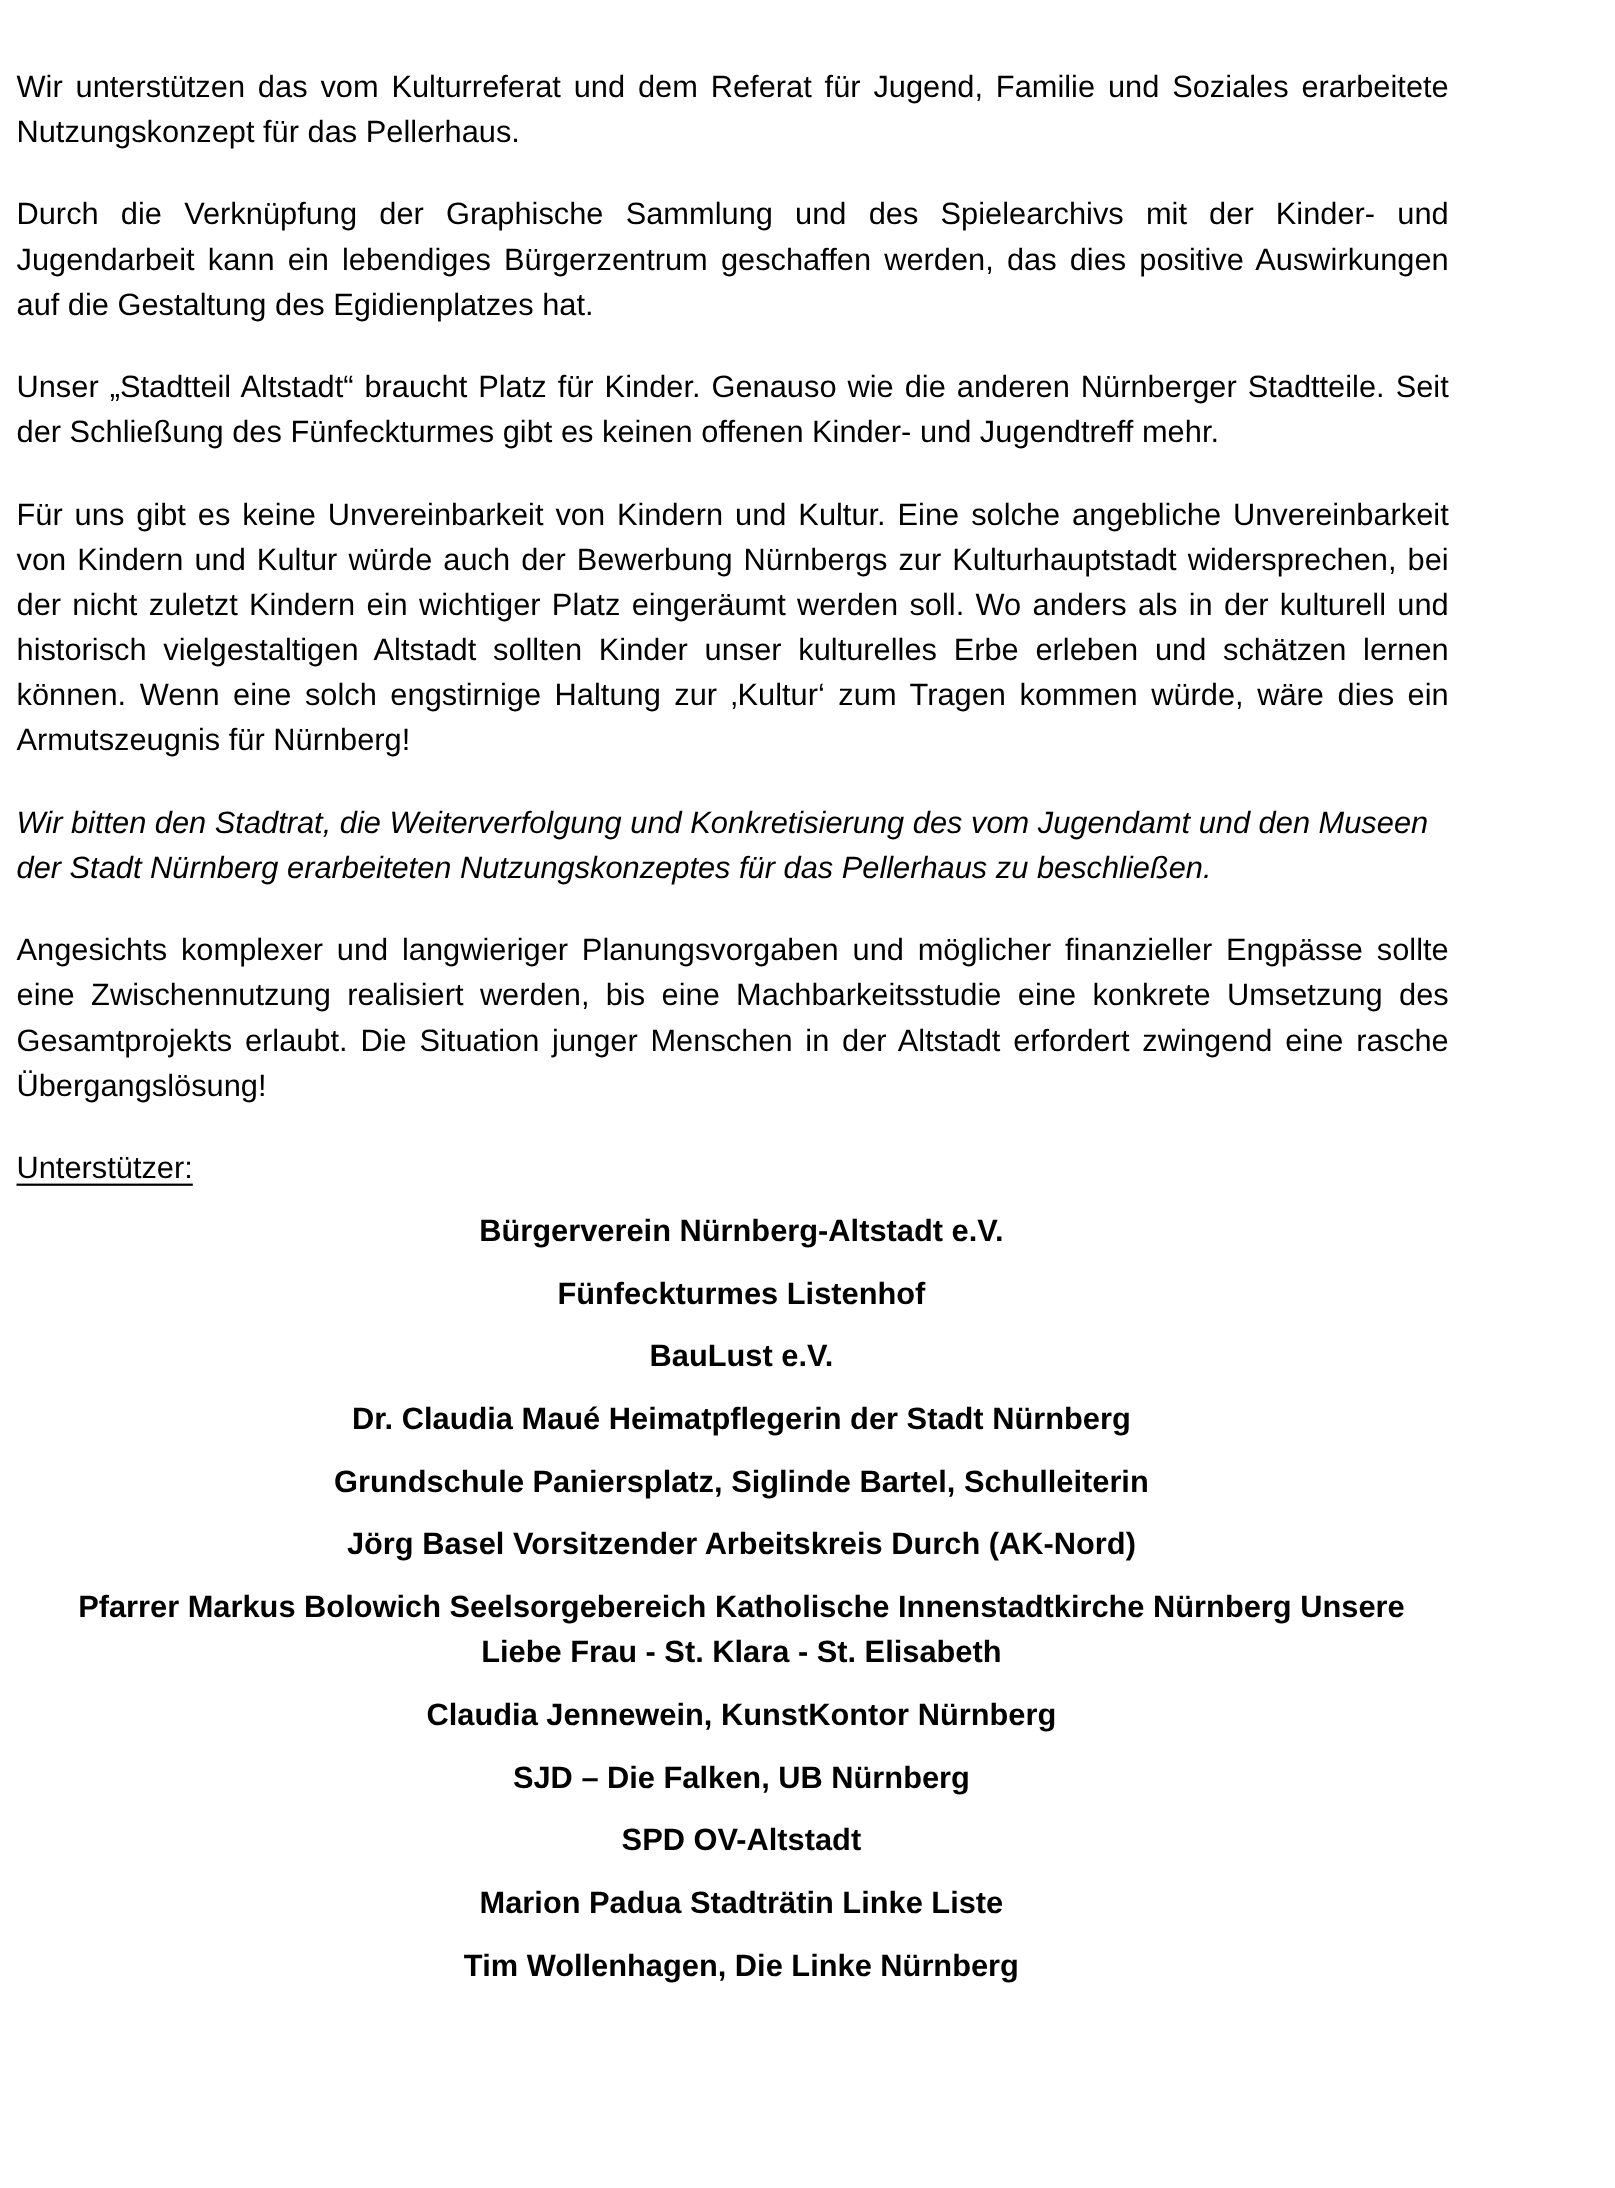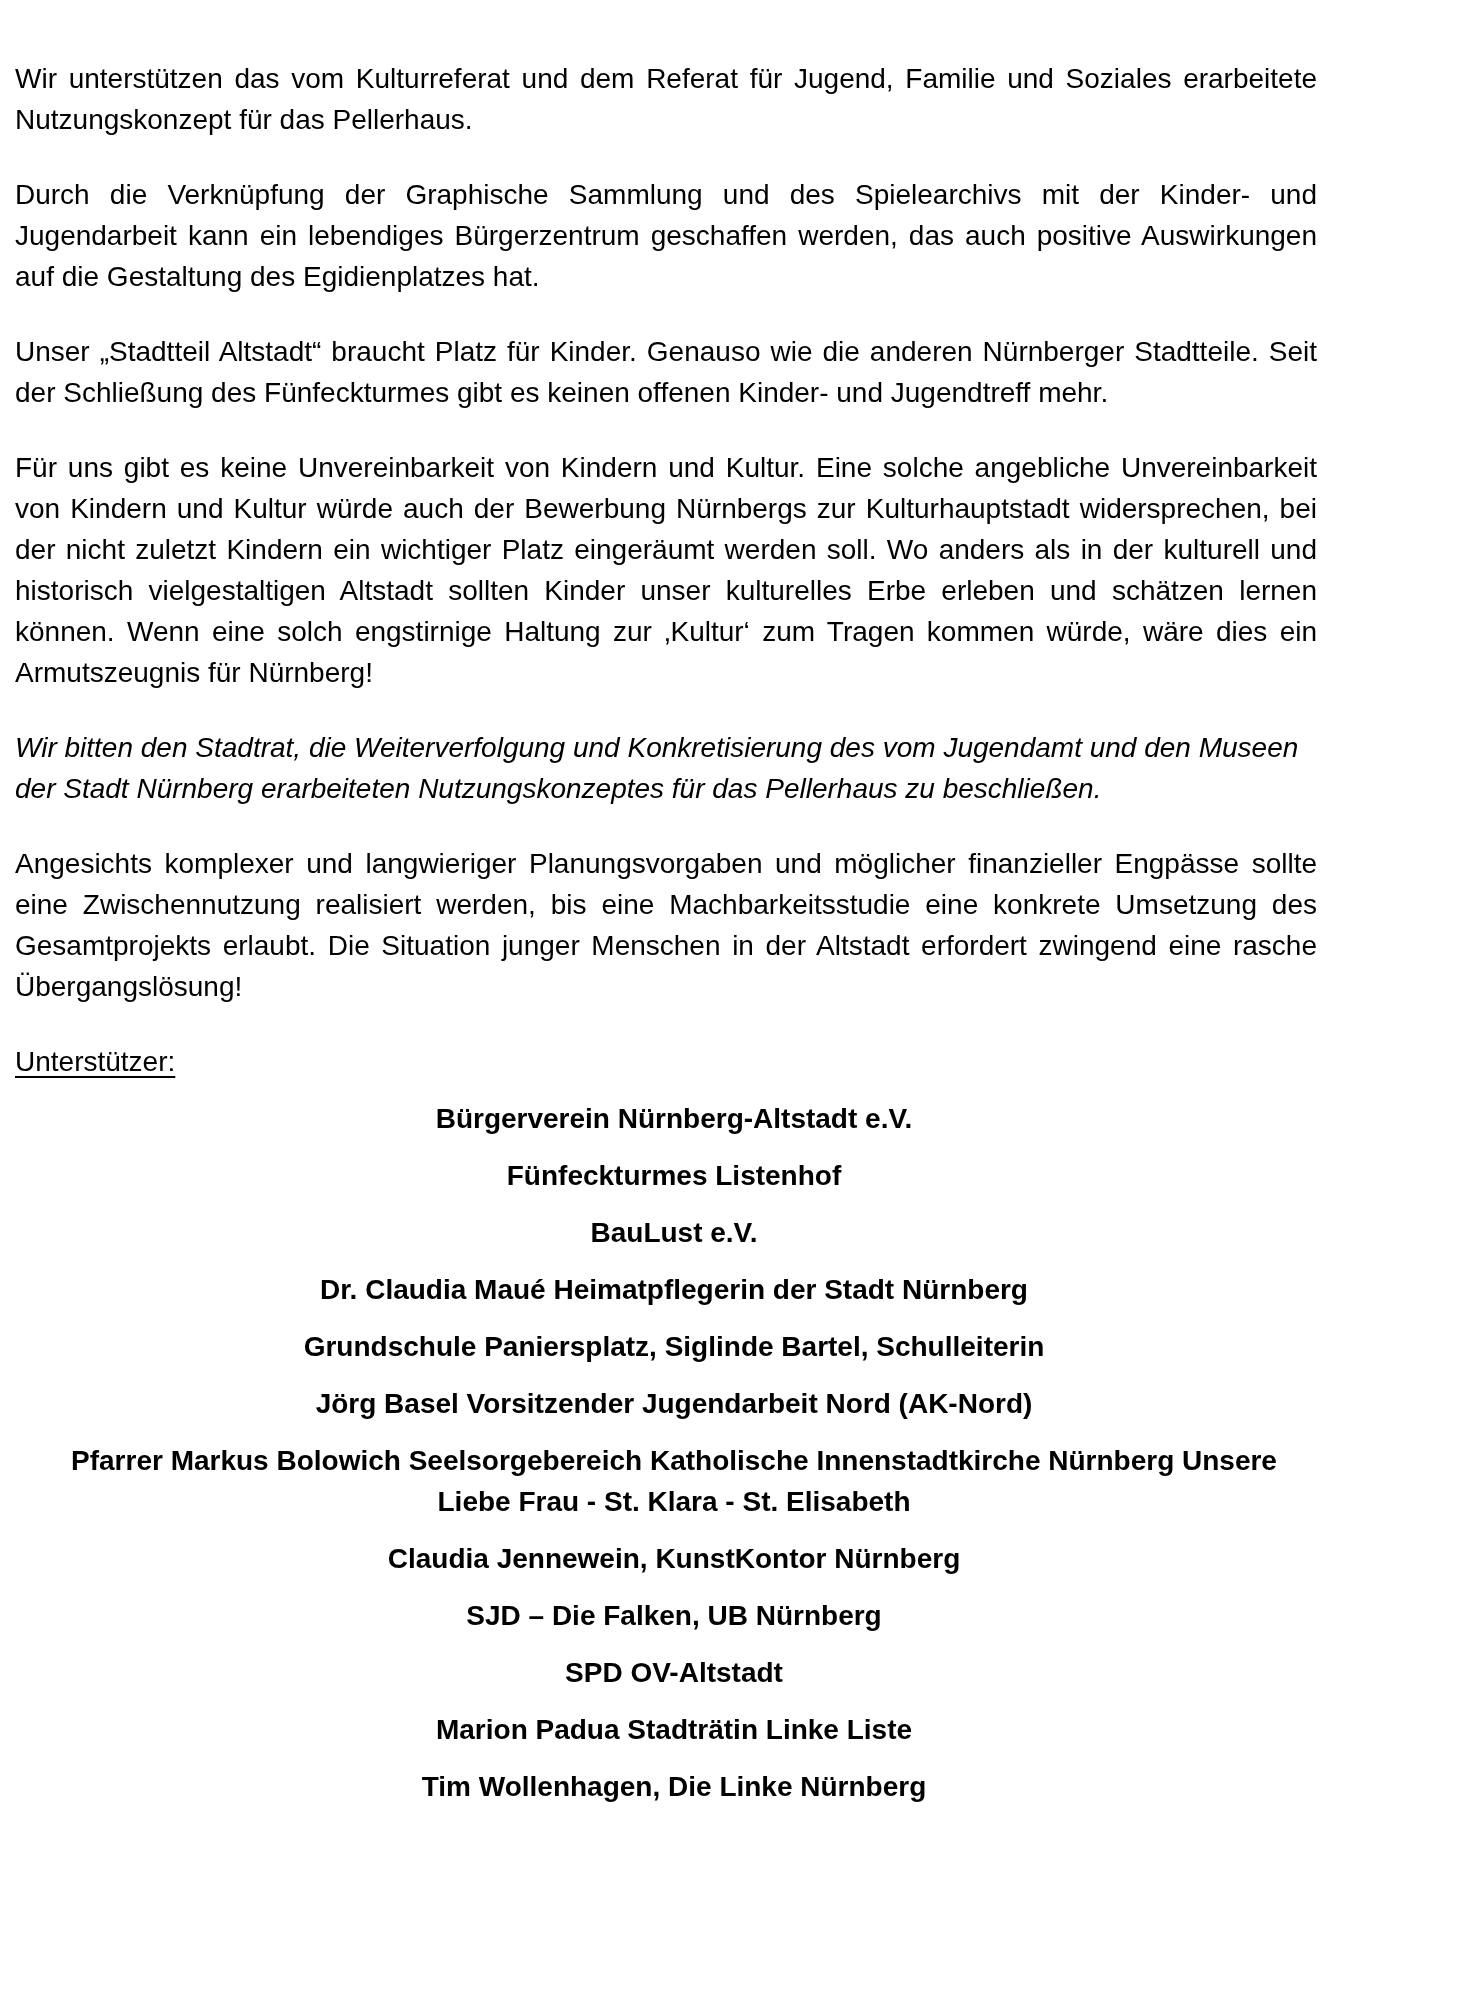--- a/index.html
+++ b/index.html
@@ -44,34 +44,34 @@
     font-weight: bold;
     text-align: center;
   }
 </style>
 </head>
 <body>
 
 <div class="page">
 
   <p class="para justify">Wir unterstützen das vom Kulturreferat und dem Referat für Jugend, Familie und Soziales erarbeitete Nutzungskonzept für das Pellerhaus.</p>
-  <p class="para justify">Durch die Verknüpfung der Graphische Sammlung und des Spielearchivs mit der Kinder- und Jugendarbeit kann ein lebendiges Bürgerzentrum geschaffen werden, das auch positive Auswirkungen auf die Gestaltung des Egidienplatzes hat.</p>
+  <p class="para justify">Durch die Verknüpfung der Graphische Sammlung und des Spielearchivs mit der Kinder- und Jugendarbeit kann ein lebendiges Bürgerzentrum geschaffen werden, das dies positive Auswirkungen auf die Gestaltung des Egidienplatzes hat.</p>
   <p class="para justify">Unser „Stadtteil Altstadt“ braucht Platz für Kinder. Genauso wie die anderen Nürnberger Stadtteile. Seit der Schließung des Fünfeckturmes gibt es keinen offenen Kinder- und Jugendtreff mehr.</p>
   <p class="para justify">Für uns gibt es keine Unvereinbarkeit von Kindern und Kultur. Eine solche angebliche Unvereinbarkeit von Kindern und Kultur würde auch der Bewerbung Nürnbergs zur Kulturhauptstadt widersprechen, bei der nicht zuletzt Kindern ein wichtiger Platz eingeräumt werden soll. Wo anders als in der kulturell und historisch vielgestaltigen Altstadt sollten Kinder unser kulturelles Erbe erleben und schätzen lernen können. Wenn eine solch engstirnige Haltung zur ‚Kultur‘ zum Tragen kommen würde, wäre dies ein Armutszeugnis für Nürnberg!</p>
   <p class="para left">Wir bitten den Stadtrat, die Weiterverfolgung und Konkretisierung des vom Jugendamt und den Museen der Stadt Nürnberg erarbeiteten Nutzungskonzeptes für das Pellerhaus zu beschließen.</p>
   <p class="para justify">Angesichts komplexer und langwieriger Planungsvorgaben und möglicher finanzieller Engpässe sollte eine Zwischennutzung realisiert werden, bis eine Machbarkeitsstudie eine konkrete Umsetzung des Gesamtprojekts erlaubt. Die Situation junger Menschen in der Altstadt erfordert zwingend eine rasche Übergangslösung!</p>
 
   <h2 class="supporters-heading">Unterstützer:</h2>
 
   <p class="supporter">Bürgerverein Nürnberg-Altstadt e.V.</p>
   <p class="supporter">Fünfeckturmes Listenhof</p>
   <p class="supporter">BauLust e.V.</p>
   <p class="supporter">Dr. Claudia Maué Heimatpflegerin der Stadt Nürnberg</p>
   <p class="supporter">Grundschule Paniersplatz, Siglinde Bartel, Schulleiterin</p>
-  <p class="supporter">Jörg Basel Vorsitzender Jugendarbeit Nord (AK-Nord)</p>
+  <p class="supporter">Jörg Basel Vorsitzender Arbeitskreis Durch (AK-Nord)</p>
   <p class="supporter">Pfarrer Markus Bolowich Seelsorgebereich Katholische Innenstadtkirche Nürnberg Unsere Liebe Frau - St. Klara - St. Elisabeth</p>
   <p class="supporter">Claudia Jennewein, KunstKontor Nürnberg</p>
   <p class="supporter">SJD – Die Falken, UB Nürnberg</p>
   <p class="supporter">SPD OV-Altstadt</p>
   <p class="supporter">Marion Padua Stadträtin Linke Liste</p>
   <p class="supporter">Tim Wollenhagen, Die Linke Nürnberg</p>
 
 </div>
 
 </body></html>

